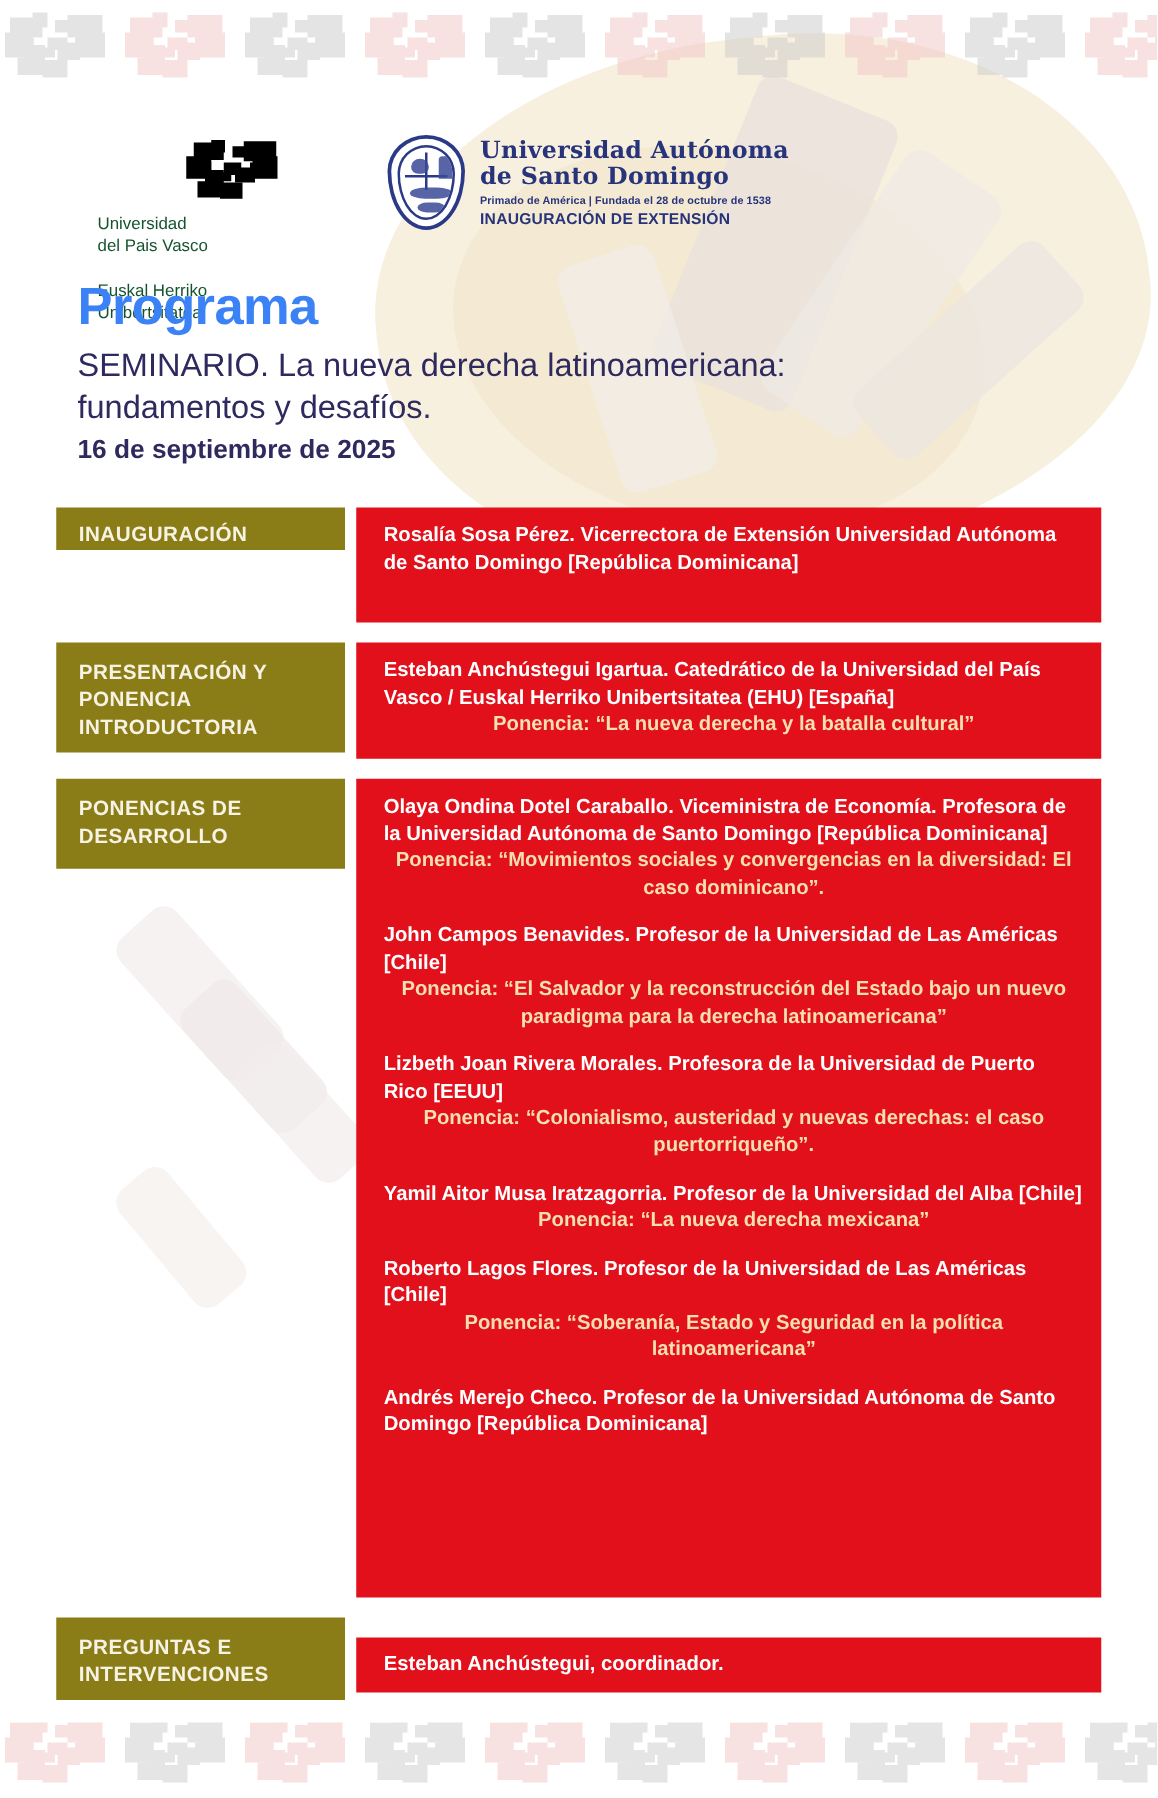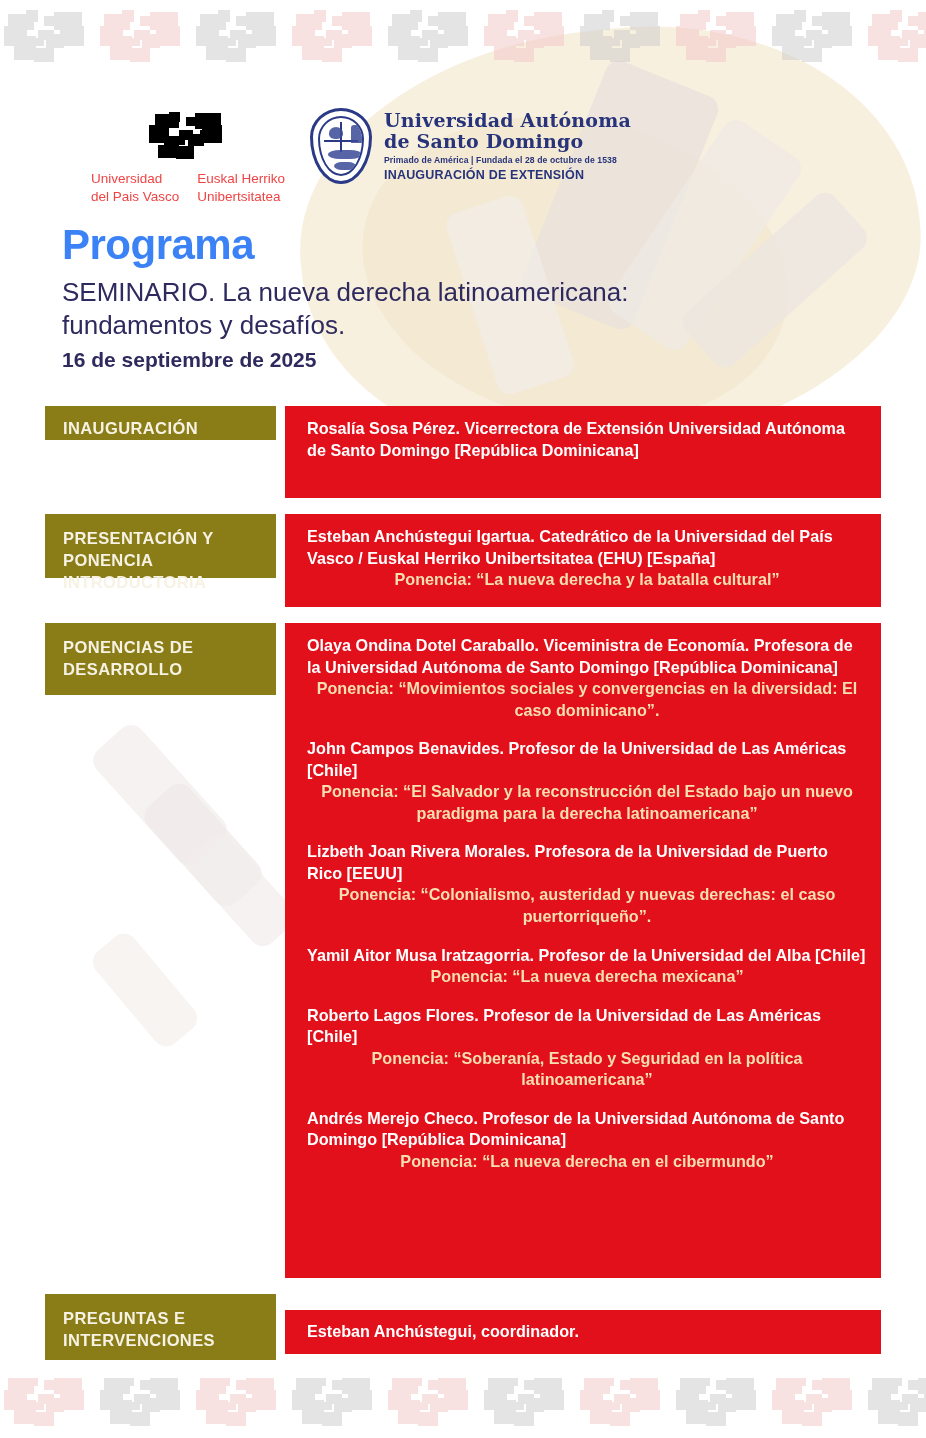--- a/index.html
+++ b/index.html
@@ -158,22 +158,23 @@
   .e-w1{ left: 16px; top: 17px; width: 8px;  height: 8px;  background:#fff; }
   .e-w2{ left: 55px; top: 18px; width: 8px;  height: 8px;  background:#fff; }
   .e-w3{ left: 33px; top: 26px; width: 7px;  height: 7px;  background:#fff; }
 
   .ehu-words {
     display: flex;
     gap: 18px;
     justify-content: center;
     font-size: 13.5px;
     line-height: 1.32;
-    color: #ef4444;
+    color: #14532d;
     font-family: "Liberation Sans", sans-serif;
+    flex-direction: column;
   }
   .ehu-words div { text-align: left; white-space: nowrap; }
   .ehu-words .c1 { text-align: right; }
 
   .logo-uasd {
     position: absolute;
     left: 310px;
     top: -4px;
     display: flex;
     align-items: center;
@@ -301,21 +302,21 @@
     line-height: 1.33;
     padding: 12px 14px 12px 22px;
   }
   .body-cell p { margin: 0; }
   .body-cell p.talk { color: #f7dfb2; text-align: center; }
   .body-cell .gap { height: 17px; }
 
   
   .row-inauguracion .label-cell     { height: 34px; padding-top: 12px; }
   .row-inauguracion .body-cell      { min-height: 92px; }
-  .row-presentacion .label-cell     { height: 64px; }
+  .row-presentacion .label-cell     { height: 88px; }
   .row-presentacion .body-cell      { min-height: 93px; }
   .row-desarrollo .label-cell       { height: 72px; }
   .row-desarrollo .body-cell        { min-height: 655px; }
   .row-preguntas                    { margin-top: 4px; }
   .row-preguntas .label-cell        { height: 66px; }
   .row-preguntas .body-cell         { margin-top: 16px; min-height: 44px; padding-top: 11px; padding-bottom: 11px; }
 
 </style>
 </head>
 <body>
@@ -590,21 +591,20 @@
             <p class="speaker">Lizbeth Joan Rivera Morales. Profesora de la Universidad de Puerto Rico [EEUU]</p>
             <p class="talk">Ponencia: “Colonialismo, austeridad y nuevas derechas: el caso puertorriqueño”.</p>
             <div class="gap"></div>
             <p class="speaker">Yamil Aitor Musa Iratzagorria. Profesor de la Universidad del Alba [Chile]</p>
             <p class="talk">Ponencia: “La nueva derecha mexicana”</p>
             <div class="gap"></div>
             <p class="speaker">Roberto Lagos Flores. Profesor de la Universidad de Las Américas [Chile]</p>
             <p class="talk">Ponencia: “Soberanía, Estado y Seguridad en la política latinoamericana”</p>
             <div class="gap"></div>
             <p class="speaker">Andrés Merejo Checo. Profesor de la Universidad Autónoma de Santo Domingo [República Dominicana]</p>
-            <p class="talk">Ponencia: “La nueva derecha en el cibermundo”</p>
           </div>
         </div>
         <div class="row row-preguntas">
           <div class="label-cell">PREGUNTAS E INTERVENCIONES</div>
           <div class="spacer-cell"></div>
           <div class="body-cell">
             <p class="speaker">Esteban Anchústegui, coordinador.</p>
           </div>
         </div>
       </div>

